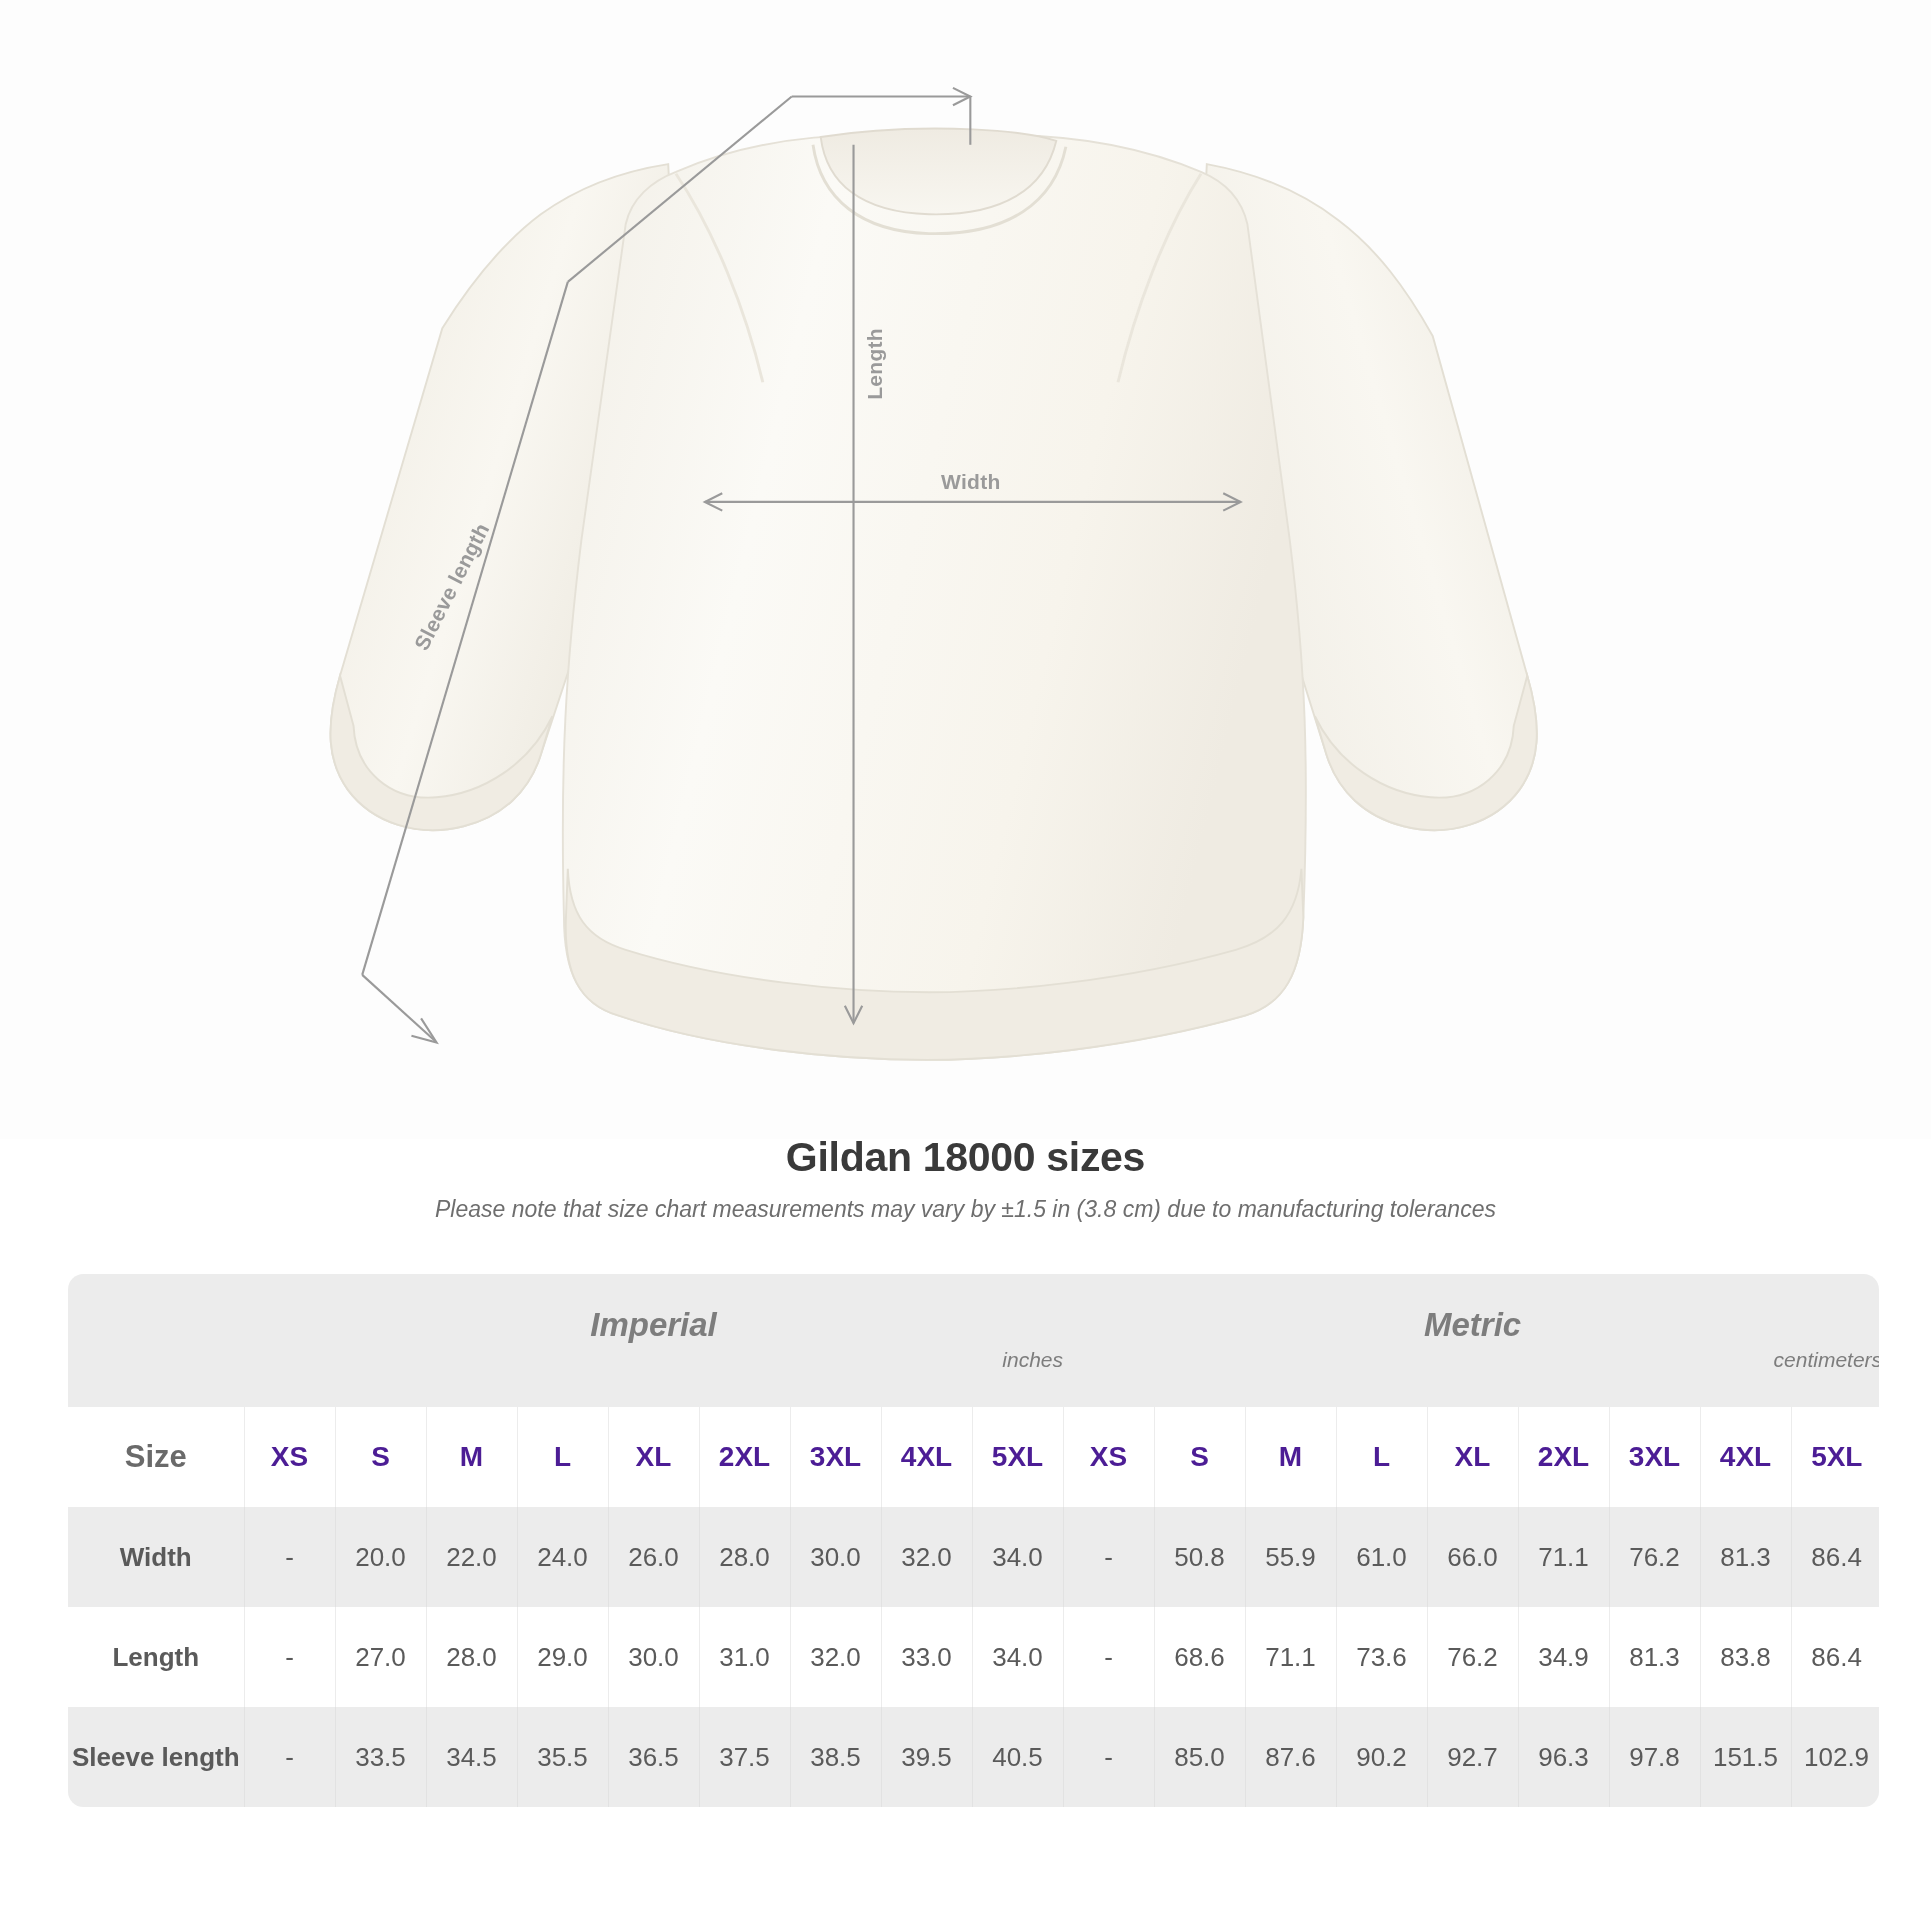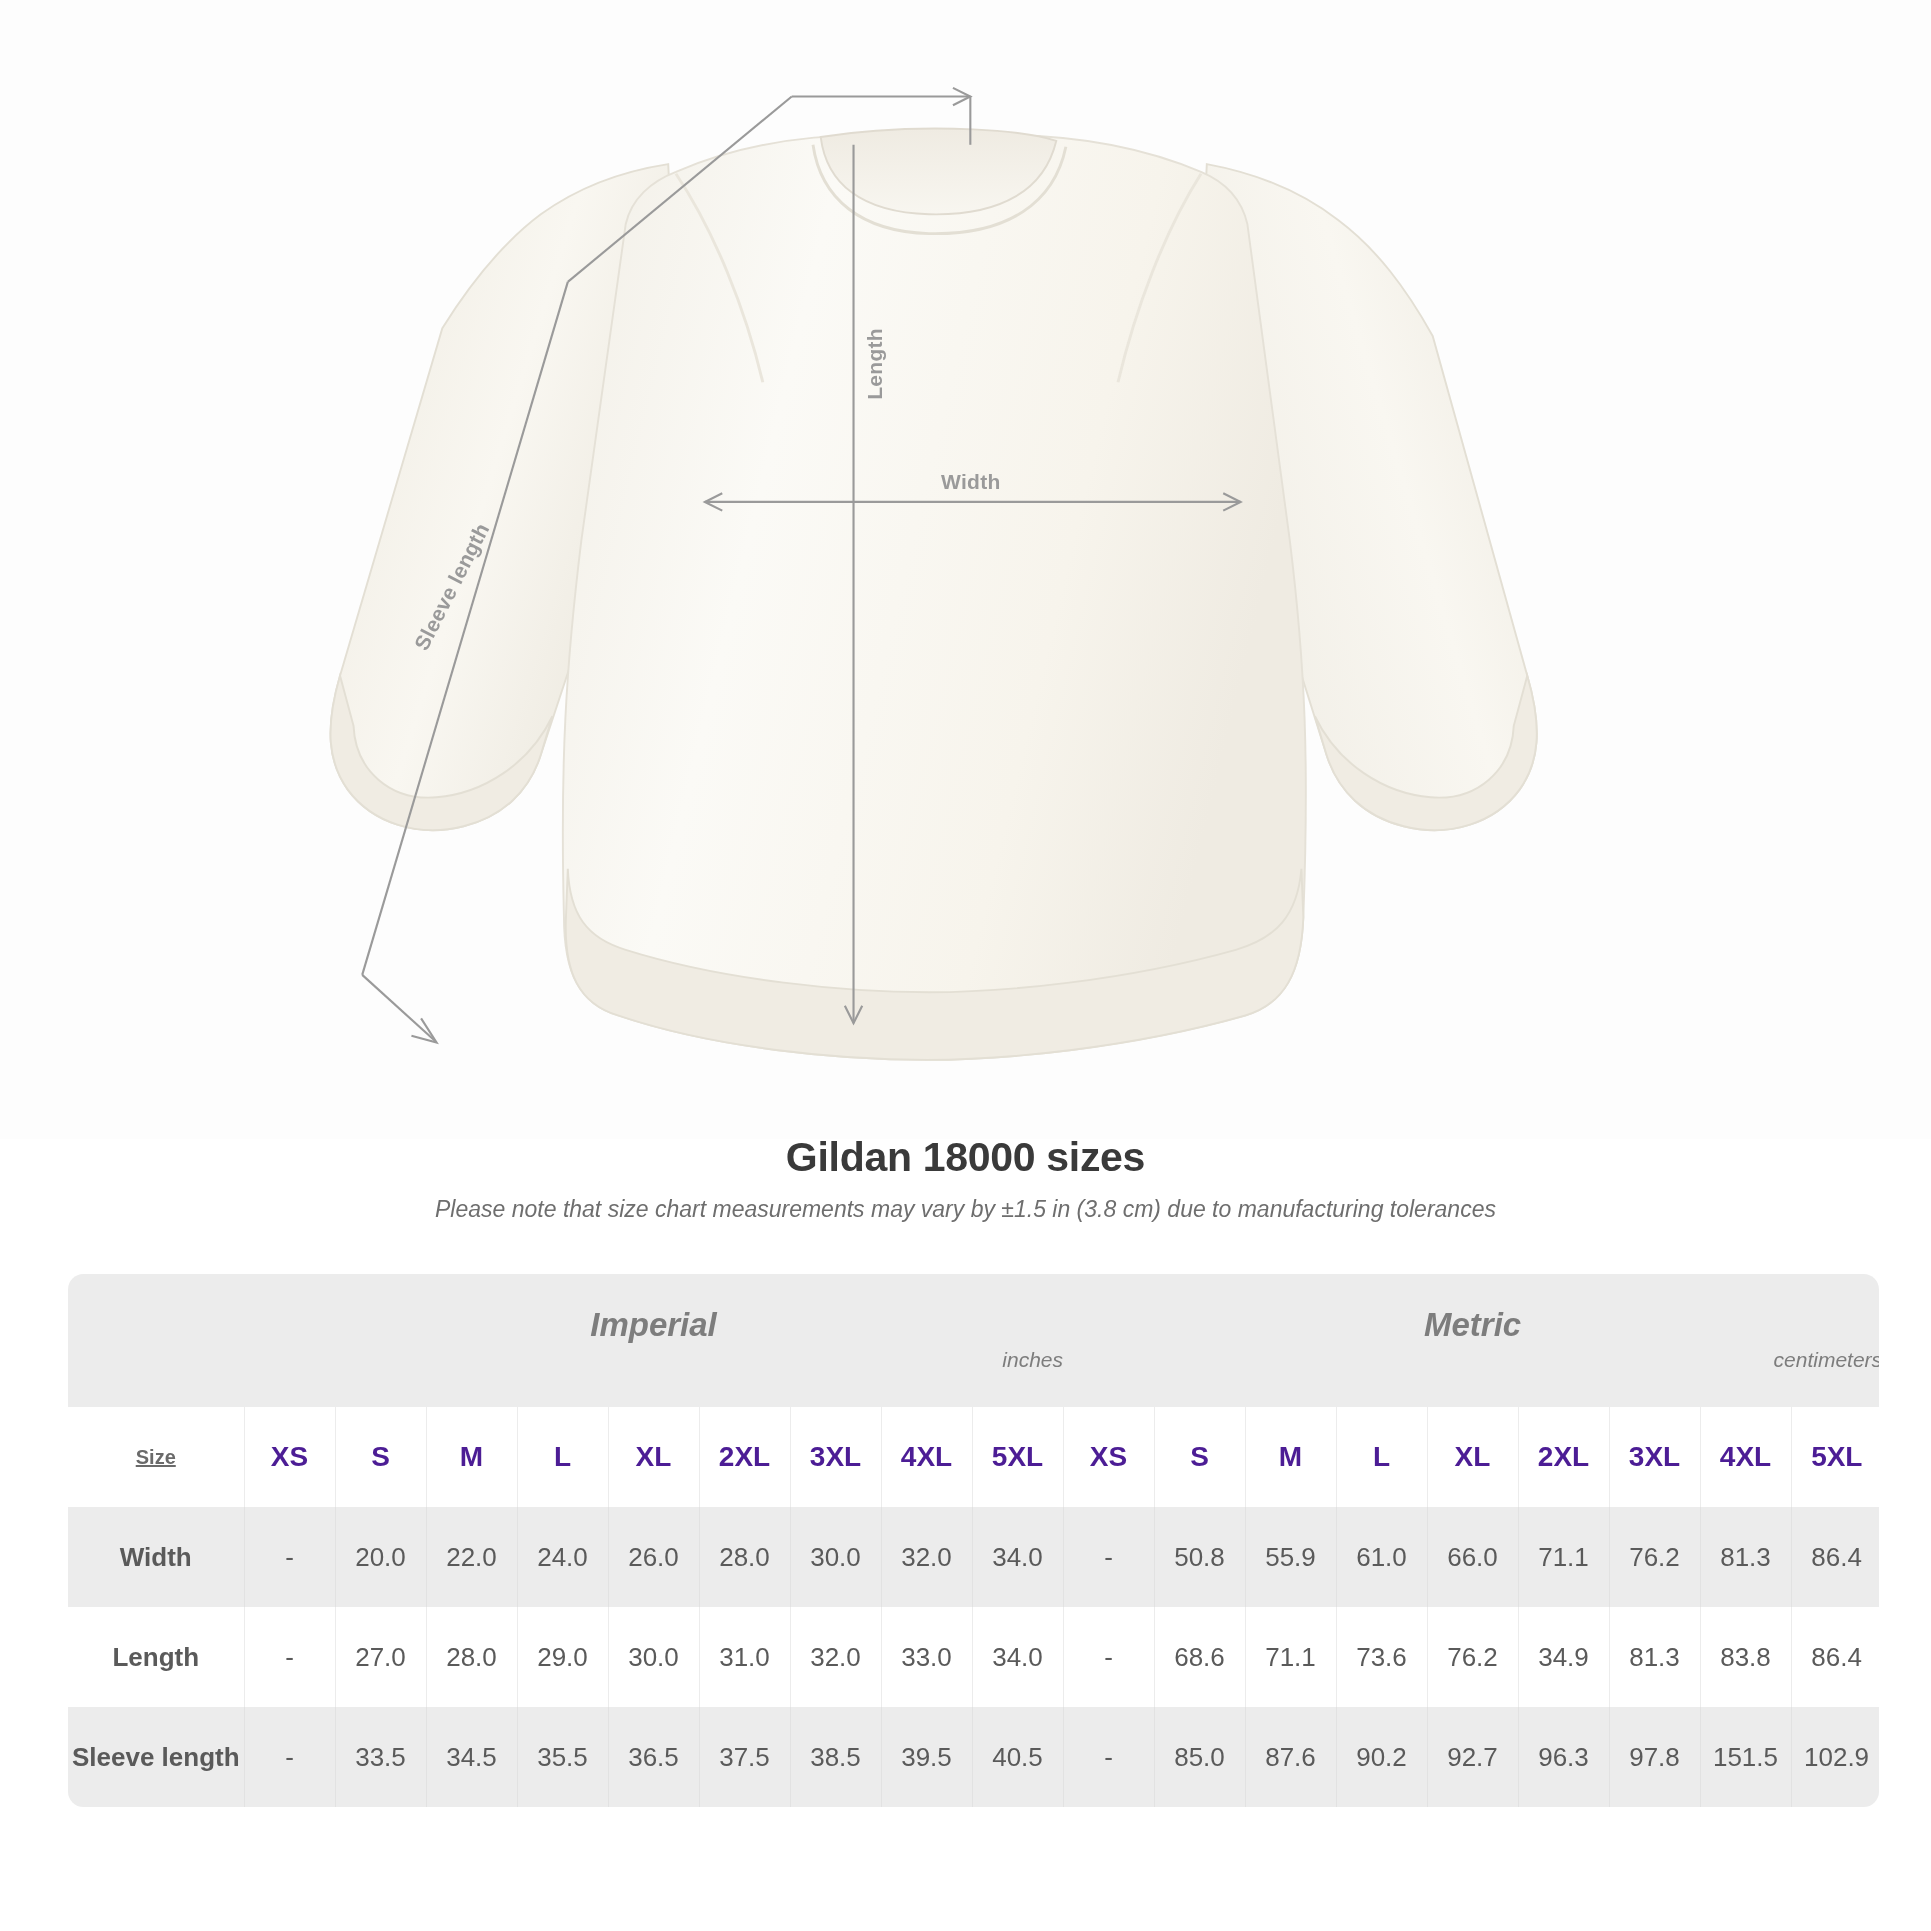--- a/index.html
+++ b/index.html
@@ -113,23 +113,22 @@
   
   .size-row td {
     background: #ffffff;
     height: 100px;
     font-size: 28px;
     font-weight: bold;
     color: #4c1d95;
     border-right: 1px solid #ececec;
   }
   .size-row td.rowhead {
-    font-size: 20px;
+    font-size: 31px;
     color: #6a6a6a;
-    text-decoration: underline;
   }
   .size-row td:last-child { border-right: none; }
 
   .data-row td {
     height: 100px;
     font-size: 26px;
     color: #5a5a5a;
     border-right: 1px solid #e4e4e4;
   }
   .data-row td:last-child { border-right: none; }

